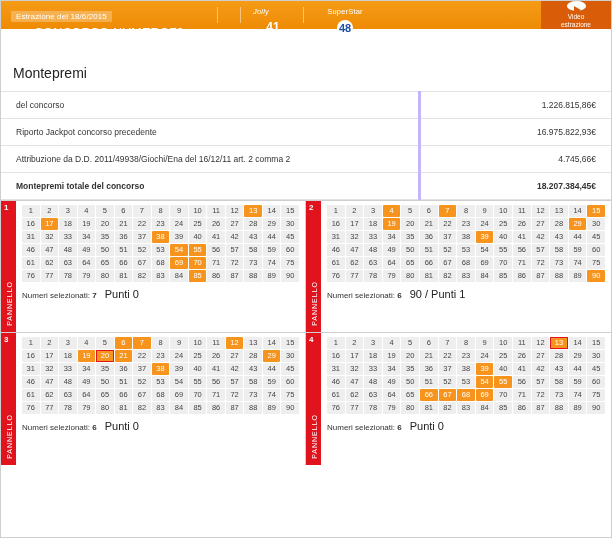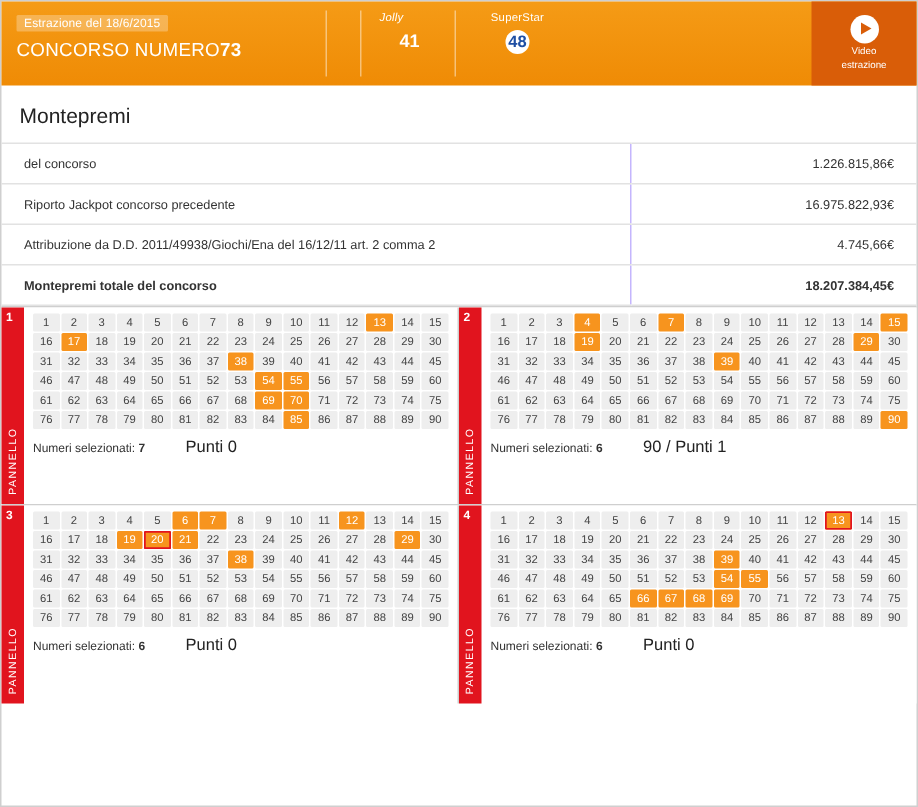--- a/index.html
+++ b/index.html
@@ -19,41 +19,42 @@
     width: 612px;
     height: 538px;
     box-sizing: border-box;
     border: 1px solid #cfcfcf;
     background: #fff;
   }
   
   .header {
     display: flex;
     align-items: stretch;
-    height: 56px;
+    height: 28px;
     background: linear-gradient(#f59b16, #ef8b05);
     color: #fff;
     position: relative;
   }
   .hdr-left {
     padding: 4px 10px 0 10px;
     min-width: 196px;
   }
   .hdr-estrazione {
     font-size: 8px;
     background: rgba(255,255,255,0.28);
     display: inline-block;
     padding: 1px 5px 1px 5px;
     border-radius: 1px;
     letter-spacing: 0.1px;
   }
   .hdr-concorso {
     font-size: 12.5px;
     margin-top: 3px;
     letter-spacing: 0.2px;
+    text-align: center;
   }
   .hdr-concorso b {
     font-weight: bold;
   }
   .hdr-sep {
     width: 1px;
     background: rgba(255,255,255,0.45);
     margin: 6px 0;
   }
   .hdr-block {
@@ -118,38 +119,38 @@
     left: 7px;
     top: 5px;
     border-left: 7px solid #d95d08;
     border-top: 4.5px solid transparent;
     border-bottom: 4.5px solid transparent;
   }
   
   .mp-title {
     font-size: 14px;
     color: #222;
-    padding: 12px 0 10px 12px;
+    padding: 36px 0 10px 12px;
     font-weight: normal;
   }
   table.mp {
     width: 100%;
     border-collapse: collapse;
     font-size: 8.5px;
   }
   table.mp td {
     border-top: 1px solid #e2e2e2;
     border-bottom: 1px solid #e2e2e2;
     padding: 8px 15px;
     color: #333;
   }
   table.mp td.amount {
     text-align: right;
     width: 160px;
-    border-left: 1px solid #c4b5fd;
+    border-left: 3px solid #c4b5fd;
   }
   table.mp tr.total td {
     font-weight: bold;
   }
   
   .panels {
     display: grid;
     grid-template-columns: 1fr 1fr;
     border-top: 1px solid #cfcfcf;
   }
@@ -221,21 +222,21 @@
     align-items: baseline;
     font-size: 8px;
     padding: 6px 0 0 0;
     color: #333;
   }
   .footer-sel {
     white-space: nowrap;
   }
   .footer-sel b { font-weight: bold; }
   .footer-punti {
-    margin-left: 27px;
+    margin-left: 8px;
     font-size: 11px;
     color: #222;
   }
 </style>
 </head>
 <body>
 
 <div class="page">
 
   <div class="header">

